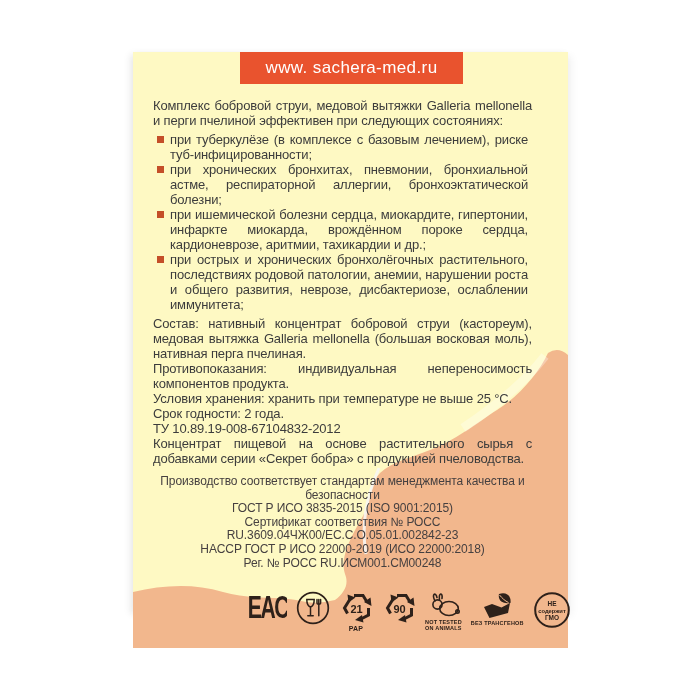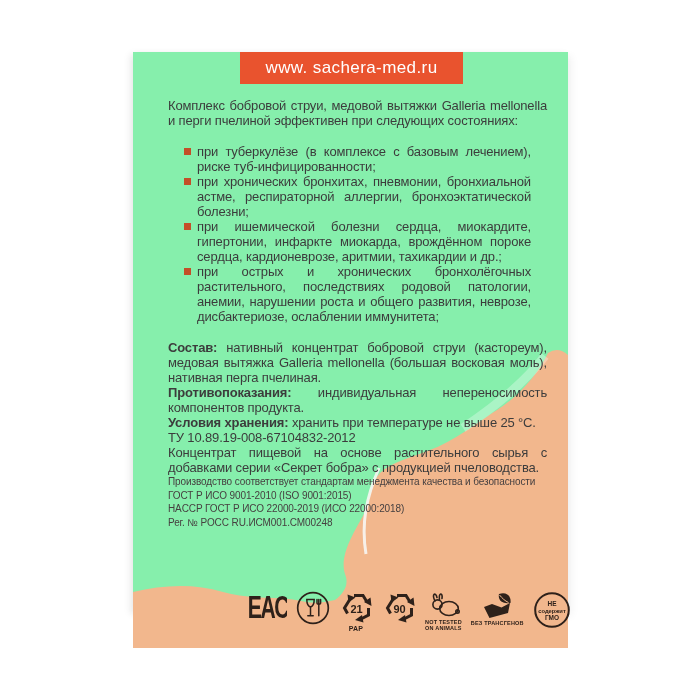--- a/index.html
+++ b/index.html
@@ -1,32 +1,32 @@
 <!DOCTYPE html>
 <html><head>
 <meta charset="utf-8">
 <style>
   html,body{margin:0;padding:0;}
   .stage{position:relative;width:700px;height:700px;background:#ffffff;overflow:hidden;
          font-family:"Liberation Sans",sans-serif;}
-  .card{position:absolute;left:133px;top:52px;width:435px;height:560px;background:#86efac;
+  .card{position:absolute;left:133px;top:52px;width:435px;height:560px;background:#fef9c3;
         box-shadow:-3px 2px 7px rgba(0,0,0,0.08), 3px 4px 9px rgba(0,0,0,0.06);}
   .blob{position:absolute;left:0;top:0;width:435px;height:596px;display:block;}
   .banner{position:absolute;left:107px;top:0;width:223px;height:32px;background:#e9532e;
           display:flex;align-items:center;justify-content:center;}
   .banner span{color:#ffffff;font-size:17px;letter-spacing:0.4px;}
-  .content{position:absolute;left:35px;top:46px;width:379px;color:#3c3c3c;
+  .content{position:absolute;left:20px;top:46px;width:379px;color:#3c3c3c;
            font-size:13px;line-height:15px;letter-spacing:-0.15px;}
   .content p{margin:0;text-align:justify;}
-  ul.benefits{list-style:none;margin:16px;padding:0;}
+  ul.benefits{list-style:none;margin:4px;padding:0;}
   ul.benefits li{position:relative;padding-left:13px;text-align:justify;}
   .sq{position:absolute;left:0;top:4px;width:7px;height:7px;background:#c44f28;}
-  .lbl{font-weight:bold;}
+  .lbl{font-weight:normal;}
   .lbl:not(:empty)::after{content:" ";}
-  .fine{margin-top:0;text-align:left;font-size:10px;line-height:13.6px;color:#464040;
+  .fine{margin-top:9px;text-align:center;font-size:12px;line-height:13.6px;color:#464040;
         letter-spacing:-0.1px;}
   .icons-row{position:absolute;left:68px;top:539px;width:310px;display:flex;
              align-items:flex-start;gap:9px;color:#2e211a;padding-left:48px;}
   .icn{display:flex;flex-direction:column;align-items:center;flex:none;}
   .icn .cap{font-size:5.5px;line-height:6px;text-align:center;font-weight:bold;
             color:#2e211a;letter-spacing:0.2px;margin-top:1px;}
   svg{display:block;}
 </style>
 </head>
 <body>
@@ -61,26 +61,28 @@
       <ul class="benefits">
         <li><span class="sq"></span><span>при туберкулёзе (в комплексе с базовым лечением), риске туб-инфицированности;</span></li>
         <li><span class="sq"></span><span>при хронических бронхитах, пневмонии, бронхиальной астме, респираторной аллергии, бронхоэктатической болезни;</span></li>
         <li><span class="sq"></span><span>при ишемической болезни сердца, миокардите, гипертонии, инфаркте миокарда, врождённом пороке сердца, кардионеврозе, аритмии, тахикардии и др.;</span></li>
         <li><span class="sq"></span><span>при острых и хронических бронхолёгочных растительного, последствиях родовой патологии, анемии, нарушении роста и общего развития, неврозе, дисбактериозе, ослаблении иммунитета;</span></li>
       </ul>
 
       <p><b class="lbl">Состав:</b><span>нативный концентрат бобровой струи (кастореум), медовая вытяжка Galleria mellonella (большая восковая моль), нативная перга пчелиная.</span></p>
       <p><b class="lbl">Противопоказания:</b><span>индивидуальная непереносимость компонентов продукта.</span></p>
       <p><b class="lbl">Условия хранения:</b><span>хранить при температуре не выше 25 °С.</span></p>
+      <p><b class="lbl">Срок годности:</b><span>2 года.</span></p>
       <p><b class="lbl"></b><span>ТУ 10.89.19-008-67104832-2012</span></p>
       <p><b class="lbl"></b><span>Концентрат пищевой на основе растительного сырья с добавками серии «Секрет бобра» с продукцией пчеловодства.</span></p>
 
       <div class="fine">
         <div>Производство соответствует стандартам менеджмента качества и безопасности</div>
-        <div>ГОСТ Р ИСО 9001-2010 (ISO 9001:2015)</div>
+        <div>ГОСТ Р ИСО 3835-2015 (ISO 9001:2015)</div>
+        <div>Сертификат соответствия № РОСС RU.3609.04ЧЖ00/EC.C.O.05.01.002842-23</div>
         <div>HACCP  ГОСТ Р ИСО 22000-2019 (ИСО 22000:2018)</div>
         <div>Рег. № РОСС RU.ИСМ001.СМ00248</div>
       </div>
     </div>
 
     <div class="icons-row">
 
       <div class="icn">
         <svg width="38" height="32" viewBox="0 0 38 32">
           <g transform="translate(19,0) scale(0.68,1)">

